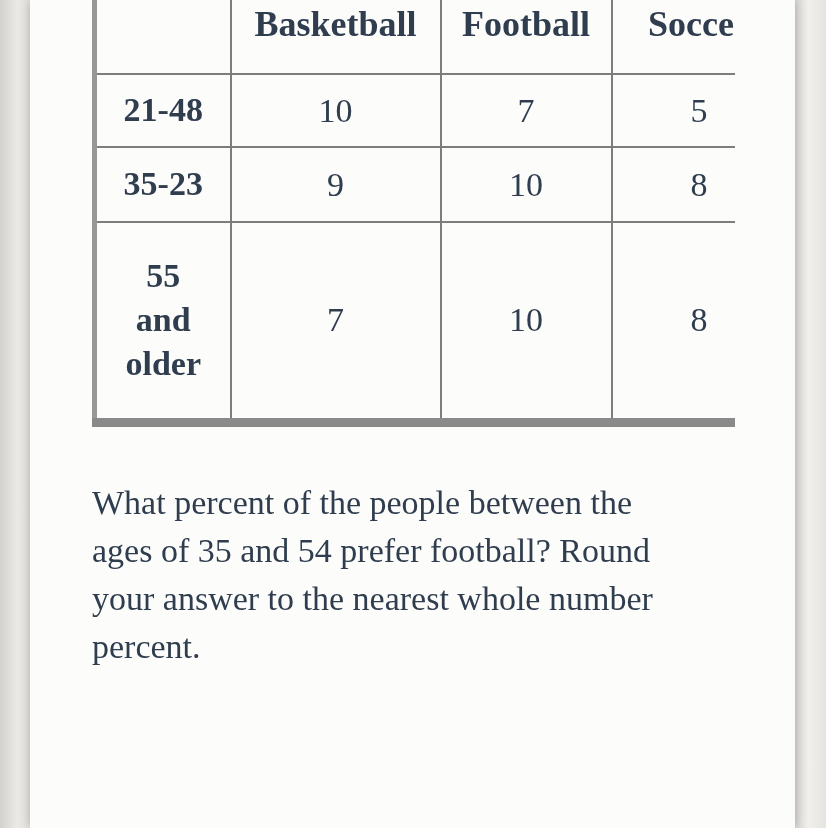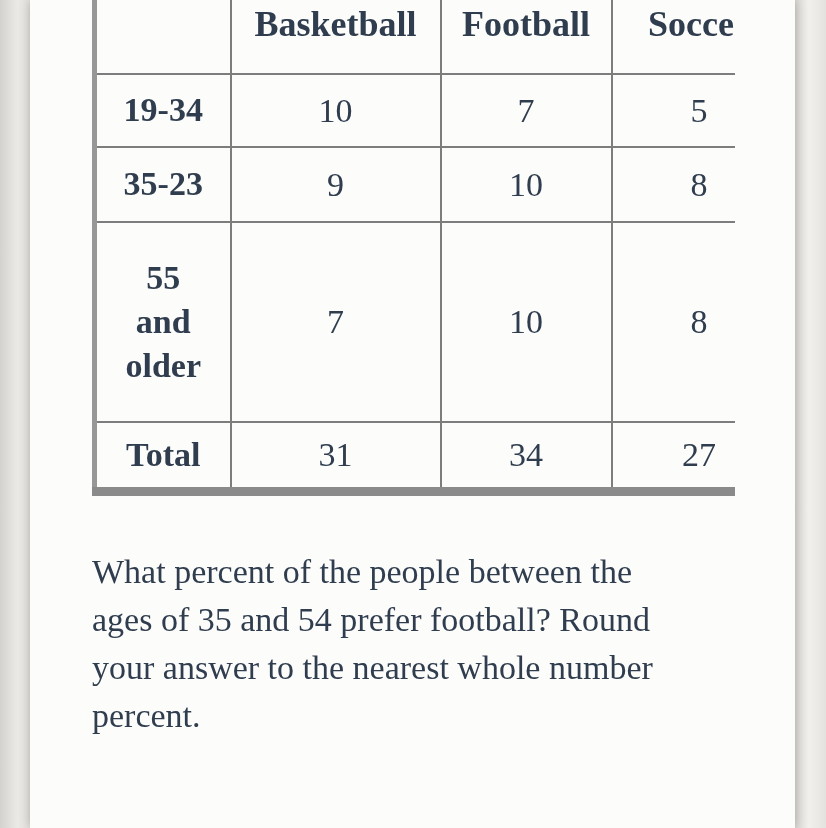--- a/index.html
+++ b/index.html
@@ -65,45 +65,39 @@
           <col style="width:175px">
       </colgroup>
       <tbody>
           <tr class="r-head">
         <th></th>
         <th>Basketball</th>
         <th>Football</th>
         <th>Soccer</th>
       </tr>
       <tr class="r-1">
-        <td class="row-label">19-34</td>
+        <td class="row-label">21-48</td>
         <td>10</td>
         <td>7</td>
         <td>5</td>
       </tr>
       <tr class="r-2">
         <td class="row-label">35-23</td>
         <td>9</td>
         <td>10</td>
         <td>8</td>
       </tr>
       <tr class="r-3">
         <td class="row-label">55
 and
 older</td>
         <td>7</td>
         <td>10</td>
         <td>8</td>
       </tr>
-      <tr class="r-4">
-        <td class="row-label">Total</td>
-        <td>31</td>
-        <td>34</td>
-        <td>27</td>
-      </tr>
     </tbody>
       </table>
   </div>
 
   <div class="question">What percent of the people between the
 ages of 35 and 54 prefer football? Round
 your answer to the nearest whole number
 percent.</div>
 
 </div>

